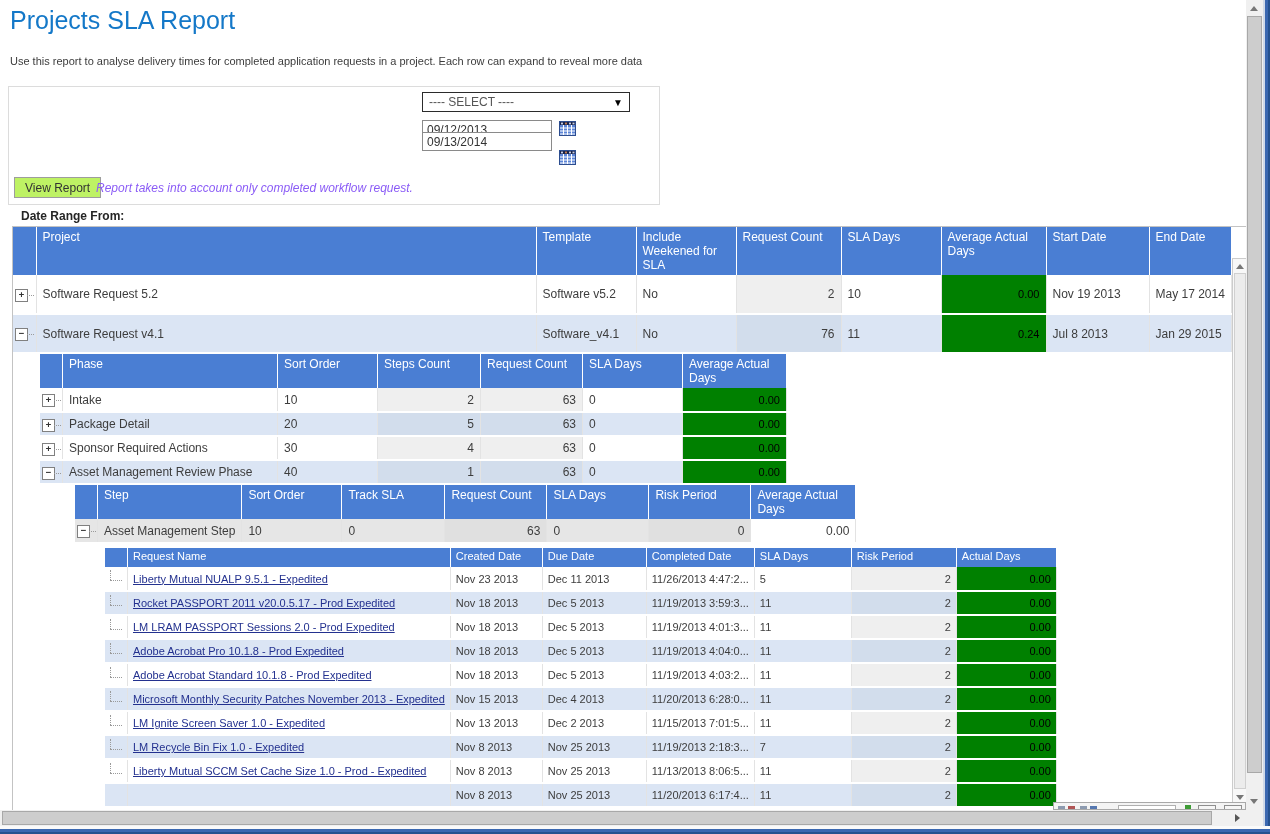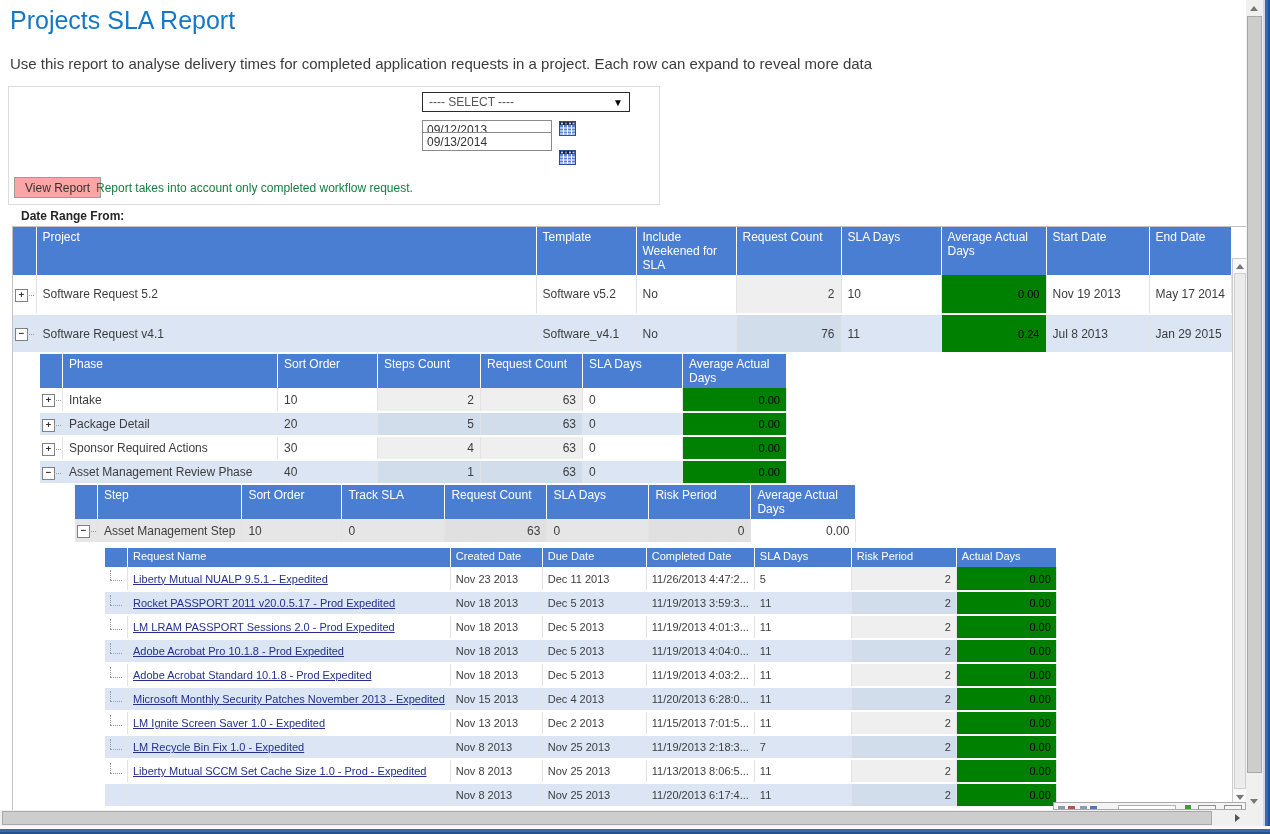--- a/index.html
+++ b/index.html
@@ -3,43 +3,43 @@
 <meta charset="utf-8">
 <style>
   * { margin:0; padding:0; box-sizing:border-box; }
   html,body { width:1270px; height:834px; }
   body {
     position:relative; overflow:hidden; background:#fff;
     font-family:"Liberation Sans", sans-serif; color:#3d3d3d;
   }
   
   .page-title { position:absolute; left:10px; top:6px; font-size:25px; font-weight:400; color:#1478c8; }
-  .page-desc  { position:absolute; left:10px; top:55px; font-size:15px; color:#3c3c3c; }
+  .page-desc  { position:absolute; left:10px; top:55px; font-size:11px; color:#3c3c3c; }
   .filter-panel { position:absolute; left:8px; top:86px; width:652px; height:119px; border:1px solid #dcdcdc; background:#fff; }
   .flabel { position:absolute; left:12px; font-size:12px; font-weight:bold; color:#262626; }
   .fl-template { top:91px; } .fl-from { top:122px; } .fl-to { top:151px; }
   .fake-select {
     position:absolute; left:422px; top:92px; width:208px; height:20px;
     border:1px solid #2b2b2b; background:#fff; font-size:12px; color:#555;
     padding:2px 6px; cursor:default;
   }
   .fake-select .arrow { position:absolute; right:6px; top:4px; font-size:10px; color:#000; }
   .date-input {
     position:absolute; left:422px; width:130px; height:19px; border:1px solid #8a8a8a;
     font-family:"Liberation Sans", sans-serif; font-size:12px; color:#333; padding:1px 4px; background:#fff;
   }
   .di-from { top:120px; } .di-to { top:132px; }
   .cal-btn { position:absolute; left:558px; width:18px; height:16px; cursor:pointer; background:transparent; border:0; }
   .cb-from { top:121px; } .cb-to { top:150px; }
   .view-btn {
     position:absolute; left:14px; top:177px; height:21px; padding:0 10px;
-    background:#fca5a5; border:1px solid #9d9d9d; font-family:"Liberation Sans", sans-serif;
+    background:#bef264; border:1px solid #9d9d9d; font-family:"Liberation Sans", sans-serif;
     font-size:12px; color:#333; cursor:pointer;
   }
-  .view-note { position:absolute; left:96px; top:181px; font-size:12px; color:#15803d; }
+  .view-note { position:absolute; left:96px; top:181px; font-size:12px; color:#8b5cf6;font-style:italic; }
 
   
   .grid-outer {
     position:absolute; left:12px; top:226px; width:1237px; height:585px;
     border:1px solid #c3c3c3; background:#fff; overflow:hidden;
   }
   table { border-collapse:collapse; table-layout:fixed; }
   th {
     background:#4a7ed3; color:#fff; font-weight:400; text-align:left;
     padding:3px 6px; border-right:1px solid #fff; vertical-align:top;

